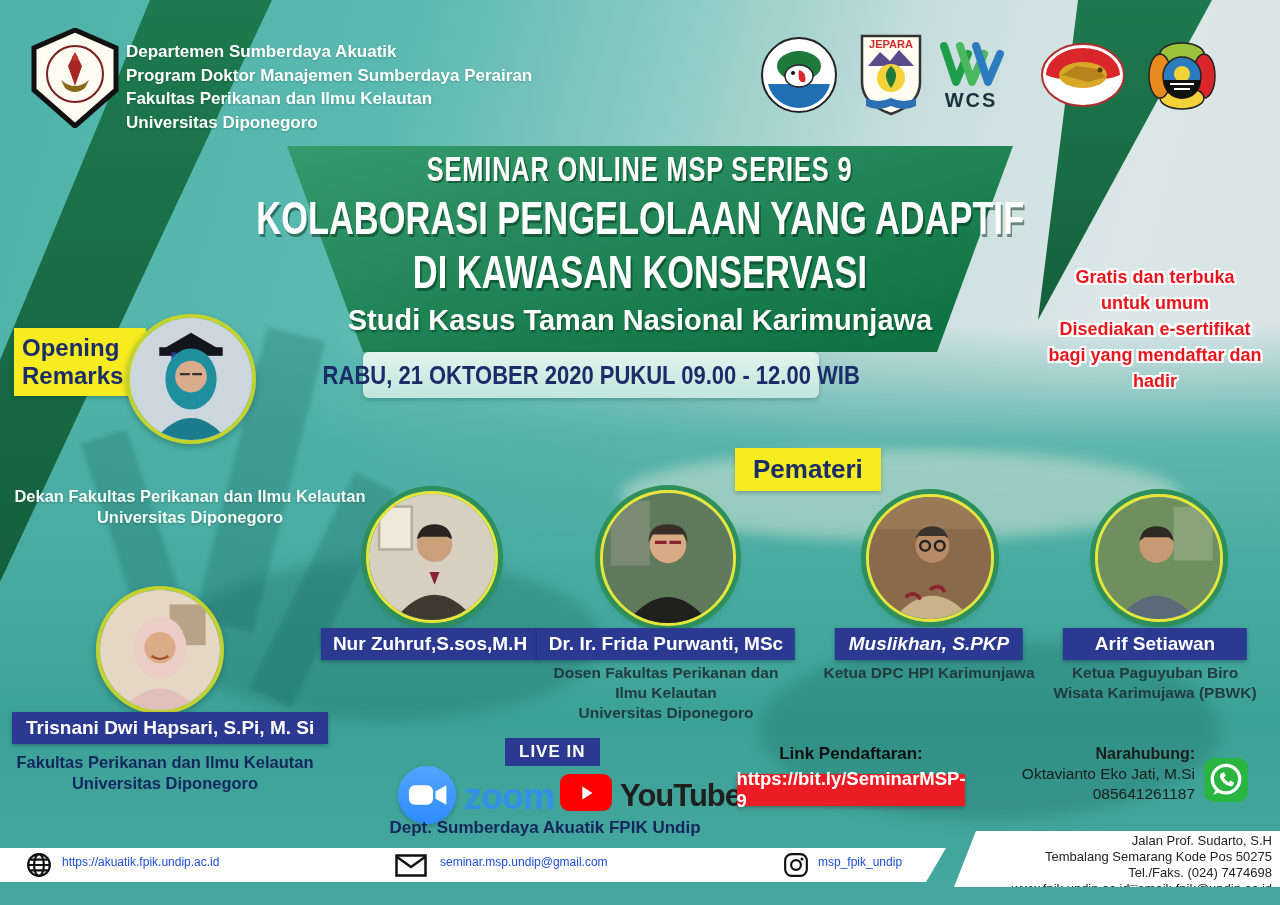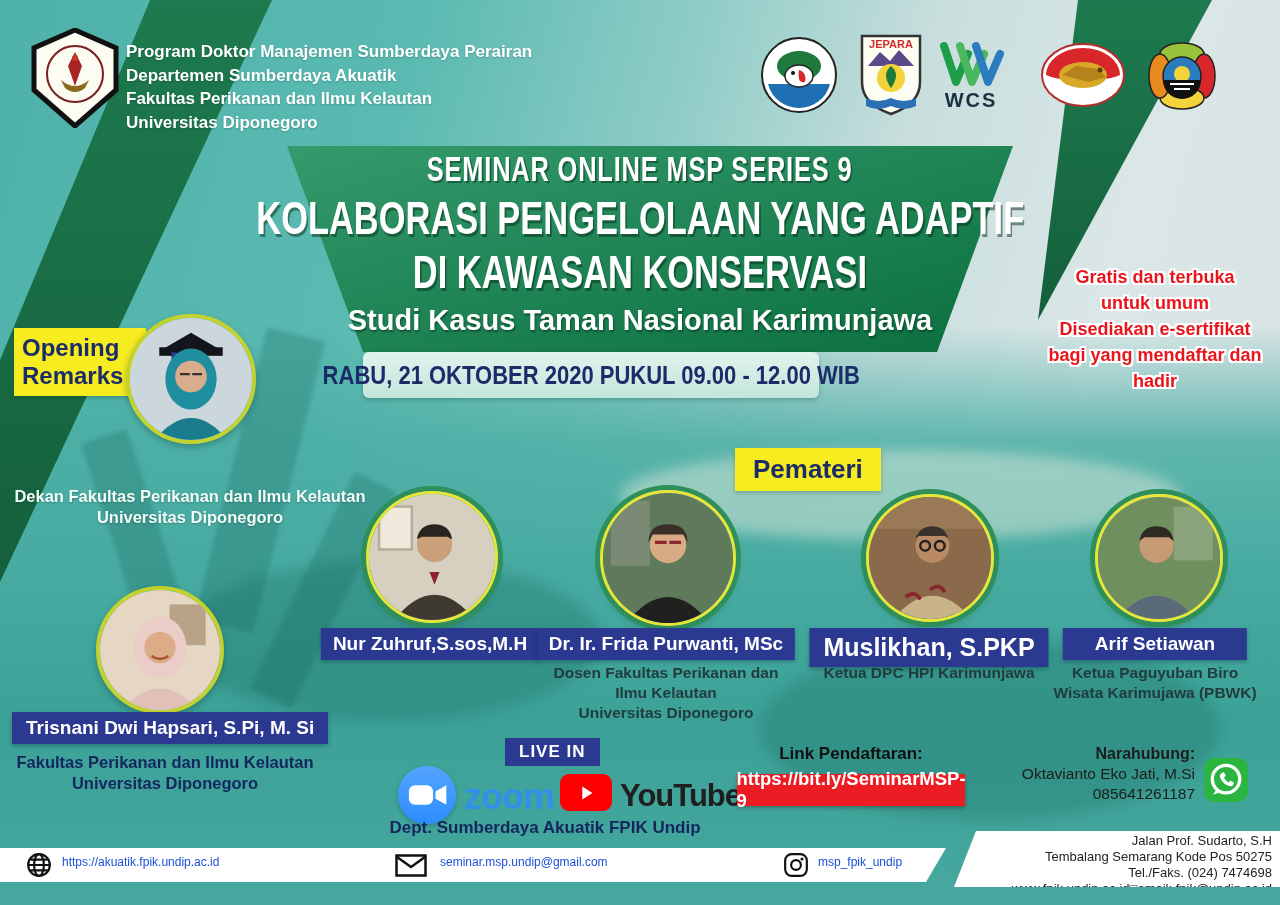--- a/index.html
+++ b/index.html
@@ -93,22 +93,22 @@
   <div class="abs" style="left:28px;top:28px;width:94px;height:100px;">
     <svg viewBox="0 0 94 100">
       <path d="M47 2 L88 20 L88 62 L47 98 L6 62 L6 20 Z" fill="#fdfcf2" stroke="#111" stroke-width="5"></path>
       <circle cx="47" cy="46" r="28" fill="none" stroke="#7a1f1f" stroke-width="2"></circle>
       <path d="M47 24 l7 14 -7 20 -7 -20 z" fill="#a82525"></path>
       <path d="M33 52 q14 12 28 0 l-4 8 q-10 8 -20 0 z" fill="#8a6a1a"></path>
       <circle cx="47" cy="30" r="3" fill="#c0392b"></circle>
     </svg>
   </div>
   <div class="abs" style="left:126px;top:40px;">
+    <div class="inst-line">Departemen Sumberdaya Akuatik</div>
     <div class="inst-line">Program Doktor Manajemen Sumberdaya Perairan</div>
-    <div class="inst-line">Departemen Sumberdaya Akuatik</div>
     <div class="inst-line">Fakultas Perikanan dan Ilmu Kelautan</div>
     <div class="inst-line">Universitas Diponegoro</div>
   </div>
 
   <div class="abs" style="left:760px;top:36px;width:78px;height:78px;">
     <svg viewBox="0 0 78 78">
       <circle cx="39" cy="39" r="37" fill="#fff" stroke="#222" stroke-width="2"></circle>
       <path d="M8 48 a32 32 0 0 0 62 0 z" fill="#1f6fb5"></path>
       <ellipse cx="39" cy="30" rx="22" ry="15" fill="#1e7a3c"></ellipse>
       <ellipse cx="39" cy="40" rx="14" ry="11" fill="#fff" stroke="#222" stroke-width="1.5"></ellipse>
@@ -260,21 +260,21 @@
       <rect width="100" height="100" fill="#8a6a4a"></rect>
       <rect x="0" y="0" width="100" height="26" fill="#9a7a56"></rect>
       <circle cx="52" cy="40" r="14" fill="#b98a64"></circle>
       <path d="M38 34 q4 -10 14 -10 q10 0 13 10 l-3 -2 h-21 z" fill="#3a332c"></path>
       <circle cx="46" cy="40" r="4" fill="none" stroke="#222" stroke-width="2"></circle>
       <circle cx="58" cy="40" r="4" fill="none" stroke="#222" stroke-width="2"></circle>
       <path d="M20 100 Q52 62 84 100 Z" fill="#c9b48a"></path>
       <path d="M30 82 q8 -6 12 2 m8 -8 q8 -6 12 2" stroke="#8a2430" stroke-width="3" fill="none"></path>
     </svg>
   </div>
-  <div class="abs nbanner" style="left:929px;top:628px;transform:translateX(-50%);padding:5px 14px;font-size:25px;">
+  <div class="abs nbanner" style="left:929px;top:628px;transform:translateX(-50%);padding:5px 14px;font-size:19px;font-style:italic;">
     <span>Muslikhan, S.PKP</span>
   </div>
   <div class="abs" style="left:799px;top:663px;width:260px;">
     <div class="sub-dark">Ketua DPC HPI Karimunjawa</div>
   </div>
 
   <div class="photo ring-b" style="left:1095px;top:494px;width:122px;height:122px;">
     <svg viewBox="0 0 100 100">
       <rect width="100" height="100" fill="#6f8f5f"></rect>
       <rect x="62" y="8" width="32" height="44" fill="#8aa37a"></rect>

